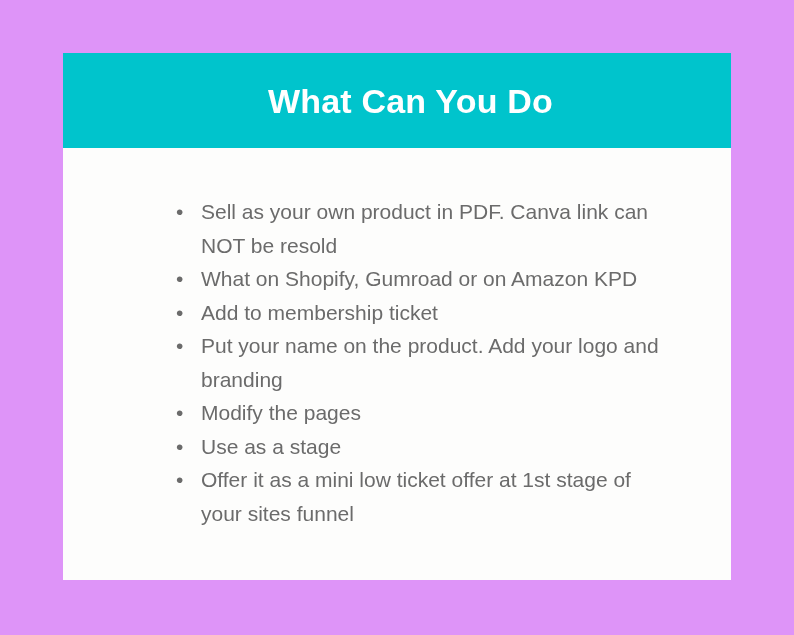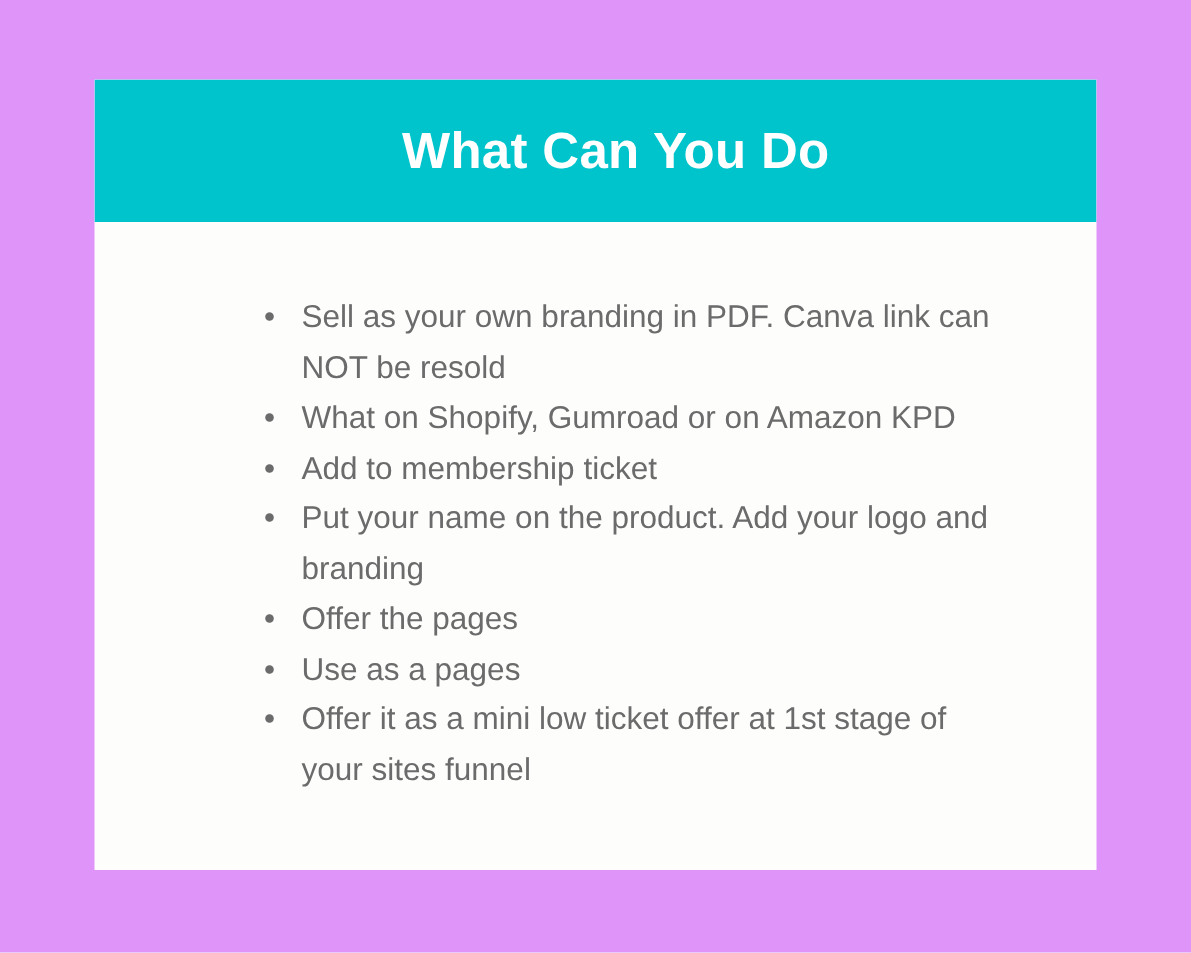--- a/index.html
+++ b/index.html
@@ -84,46 +84,46 @@
 
     <div class="card-header">
       <h1 class="card-title">What Can You Do</h1>
     </div>
 
     <div class="card-body">
       <ul class="feature-list">
 
         <li class="feature-item">
           <span class="bullet">•</span>
-          <span class="item-text">Sell as your own branding in PDF. Canva link can NOT be resold</span>
+          <span class="item-text">Sell as your own product in PDF. Canva link can NOT be resold</span>
         </li>
 
         <li class="feature-item">
           <span class="bullet">•</span>
           <span class="item-text">What on Shopify, Gumroad or on Amazon KPD</span>
         </li>
 
         <li class="feature-item">
           <span class="bullet">•</span>
           <span class="item-text">Add to membership ticket</span>
         </li>
 
         <li class="feature-item">
           <span class="bullet">•</span>
           <span class="item-text">Put your name on the product. Add your logo and branding</span>
         </li>
 
         <li class="feature-item">
           <span class="bullet">•</span>
-          <span class="item-text">Offer the pages</span>
+          <span class="item-text">Modify the pages</span>
         </li>
 
         <li class="feature-item">
           <span class="bullet">•</span>
-          <span class="item-text">Use as a pages</span>
+          <span class="item-text">Use as a stage</span>
         </li>
 
         <li class="feature-item">
           <span class="bullet">•</span>
           <span class="item-text">Offer it as a mini low ticket offer at 1st stage of your sites funnel</span>
         </li>
 
       </ul>
     </div>
 

